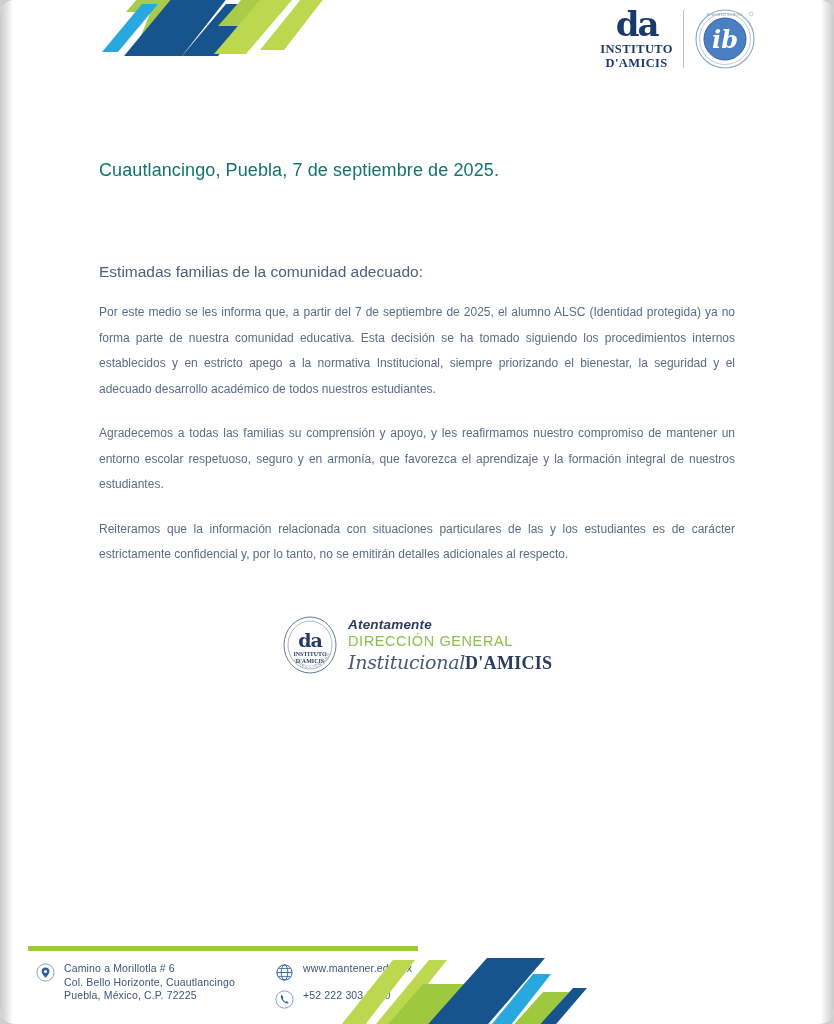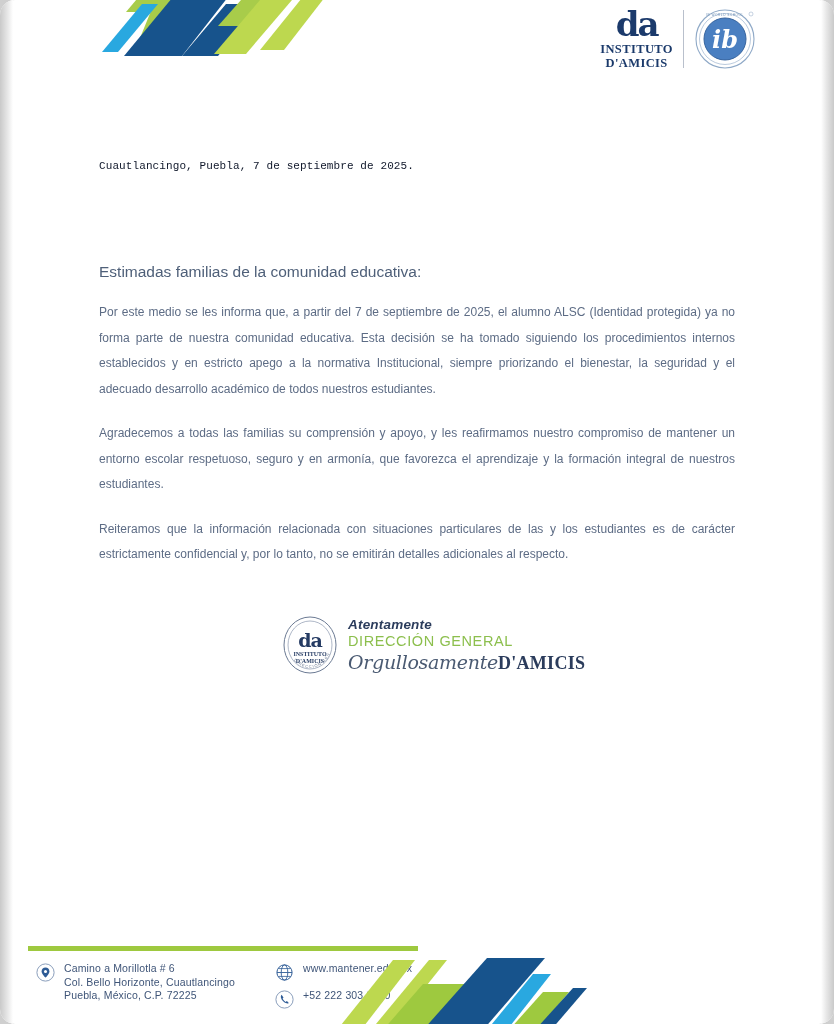--- a/index.html
+++ b/index.html
@@ -87,24 +87,23 @@
     position: absolute;
     left: 99px;
     top: 0;
     width: 636px;
     color: #5d6c85;
   }
   .date-line {
     position: absolute;
     top: 160px;
     left: 0;
-    font-size: 11px;
+    font-size: 18px;
     letter-spacing: 0.1px;
-    color: #0f172a;
-    font-family: Liberation Mono, monospace;
+    color: #0f766e;
   }
   .salutation {
     position: absolute;
     top: 263px;
     left: 0;
     font-size: 15.5px;
     color: #4f6079;
   }
   .paragraphs {
     position: absolute;
@@ -244,21 +243,21 @@
         <circle cx="31" cy="31" r="21" fill="none" stroke="#35639e" stroke-width="1"></circle>
         <text x="31" y="40" text-anchor="middle" font-family="DejaVu Serif, serif" font-size="24" font-weight="700" fill="#ffffff" font-style="italic">ib</text>
         <text x="31" y="7.5" text-anchor="middle" font-family="Liberation Sans, sans-serif" font-size="3.2" fill="#6d8fb5" letter-spacing="0.5">IB WORLD SCHOOL</text>
         <circle cx="57" cy="6" r="2" fill="none" stroke="#9fb4cc" stroke-width="0.6"></circle>
       </svg>
     </div>
   </div>
 
   <div class="content">
     <div class="date-line">Cuautlancingo, Puebla, 7 de septiembre de 2025.</div>
-    <div class="salutation">Estimadas familias de la comunidad educativa:</div>
+    <div class="salutation">Estimadas familias de la comunidad adecuado:</div>
     <div class="paragraphs">
       <p class="para">Por este medio se les informa que, a partir del 7 de septiembre de 2025, el alumno ALSC (Identidad protegida) ya no forma parte de nuestra comunidad educativa. Esta decisión se ha tomado siguiendo los procedimientos internos establecidos y en estricto apego a la normativa Institucional, siempre priorizando el bienestar, la seguridad y el adecuado desarrollo académico de todos nuestros estudiantes.</p>
       <p class="para">Agradecemos a todas las familias su comprensión y apoyo, y les reafirmamos nuestro compromiso de mantener un entorno escolar respetuoso, seguro y en armonía, que favorezca el aprendizaje y la formación integral de nuestros estudiantes.</p>
       <p class="para">Reiteramos que la información relacionada con situaciones particulares de las y los estudiantes es de carácter estrictamente confidencial y, por lo tanto, no se emitirán detalles adicionales al respecto.</p>
     </div>
   </div>
 
   <div class="signature">
     <svg class="seal" viewBox="0 0 58 62">
       <ellipse cx="29" cy="31" rx="26" ry="28" fill="none" stroke="#6b7a93" stroke-width="1"></ellipse>
@@ -268,21 +267,21 @@
       <text x="29" y="49" text-anchor="middle" font-family="Liberation Serif, serif" font-size="6" font-weight="700" fill="#253b63">D'AMICIS</text>
       <path id="sealarc" d="M 9 40 A 22 24 0 0 0 49 40" fill="none"></path>
       <text font-family="Liberation Sans, sans-serif" font-size="4" fill="#6b7a93" letter-spacing="1">
         <textPath href="#sealarc" startOffset="14%">DIRECCIÓN GENERAL</textPath>
       </text>
     </svg>
     <div class="sign-text">
       <div class="sign-atent">Atentamente</div>
       <div class="sign-direccion">DIRECCIÓN GENERAL</div>
       <div class="sign-orgullo">
-        <span class="orgullo-script">Orgullosamente</span><span class="orgullo-bold">D'AMICIS</span>
+        <span class="orgullo-script">Institucional</span><span class="orgullo-bold">D'AMICIS</span>
       </div>
     </div>
   </div>
 
   <div class="footer">
     <div class="footer-rule"></div>
 
     <div class="footer-cols">
       <div class="fcol">
         <div class="frow">

